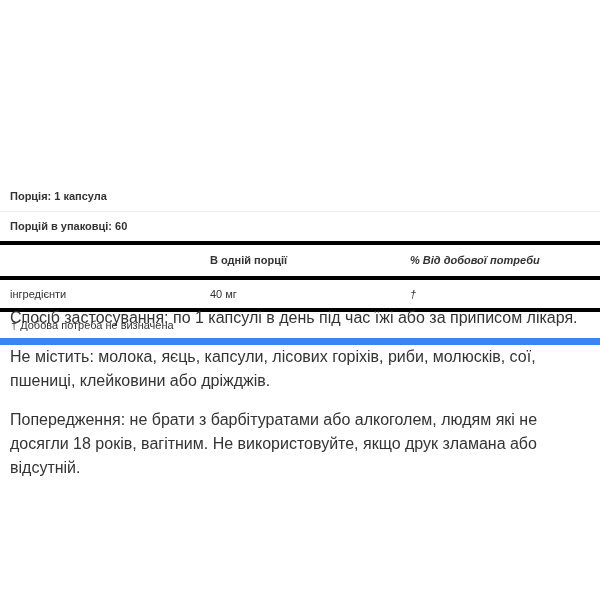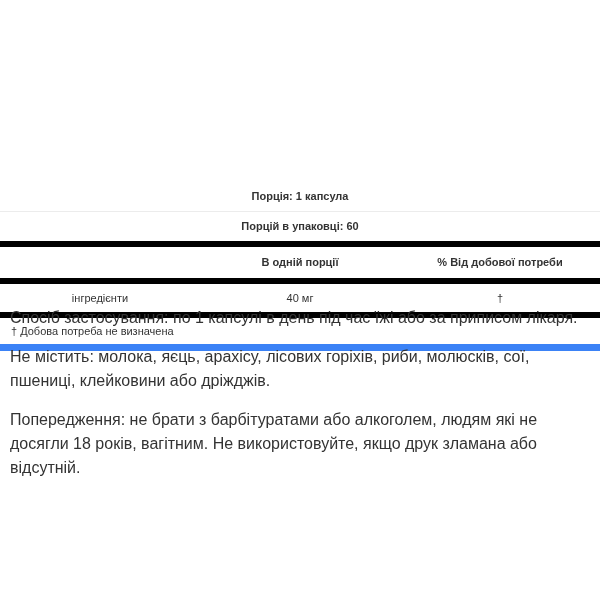--- a/index.html
+++ b/index.html
@@ -25,34 +25,33 @@
   .supp-table {
     width: 100%;
     border-collapse: collapse;
     table-layout: fixed;
   }
   .supp-table td {
     padding: 7px 10px 7px 10px;
     vertical-align: top;
     font-size: 11px;
     line-height: 1.35;
-    text-align: center;
   }
   .row-line {
-    border-bottom: 6px solid #000000;
+    border-bottom: 4px solid #000000;
   }
   .row-line-thin {
     border-bottom: 1px solid #ececec;
   }
   .bold {
     font-weight: bold;
   }
   .col-name { width: 260px; }
   .col-amount { width: 130px; }
-  .col-dv { width: 200px; }
+  .col-dv { width: 200px; font-style: italic; }
   .header-row td {
     font-weight: bold;
     padding-top: 8px;
     padding-bottom: 8px;
   }
   .footnote {
     font-weight: normal;
     font-size: 11px;
     padding: 7px 11px;
     border-bottom: 7px solid #3b82f6;
@@ -100,15 +99,15 @@
         <td class="col-amount">40 мг</td>
         <td class="col-dv">†</td>
       </tr>
     </tbody>
   </table>
   <div class="footnote">† Добова потреба не визначена</div>
 </div>
 
 <div class="notes">
   <p class="note">Спосіб застосування: по 1 капсулі в день під час їжі або за приписом лікаря.</p>
-  <p class="note">Не містить: молока, яєць, арахісу, лісових горіхів, риби, молюсків, сої, пшениці, клейковини або дріжджів.</p>
+  <p class="note">Не містить: молока, яєць, капсули, лісових горіхів, риби, молюсків, сої, пшениці, клейковини або дріжджів.</p>
   <p class="note note-wide">Попередження: не брати з барбітуратами або алкоголем, людям які не досягли 18 років, вагітним.   Не використовуйте, якщо друк зламана або відсутній.</p>
 </div>
 
 </body></html>

